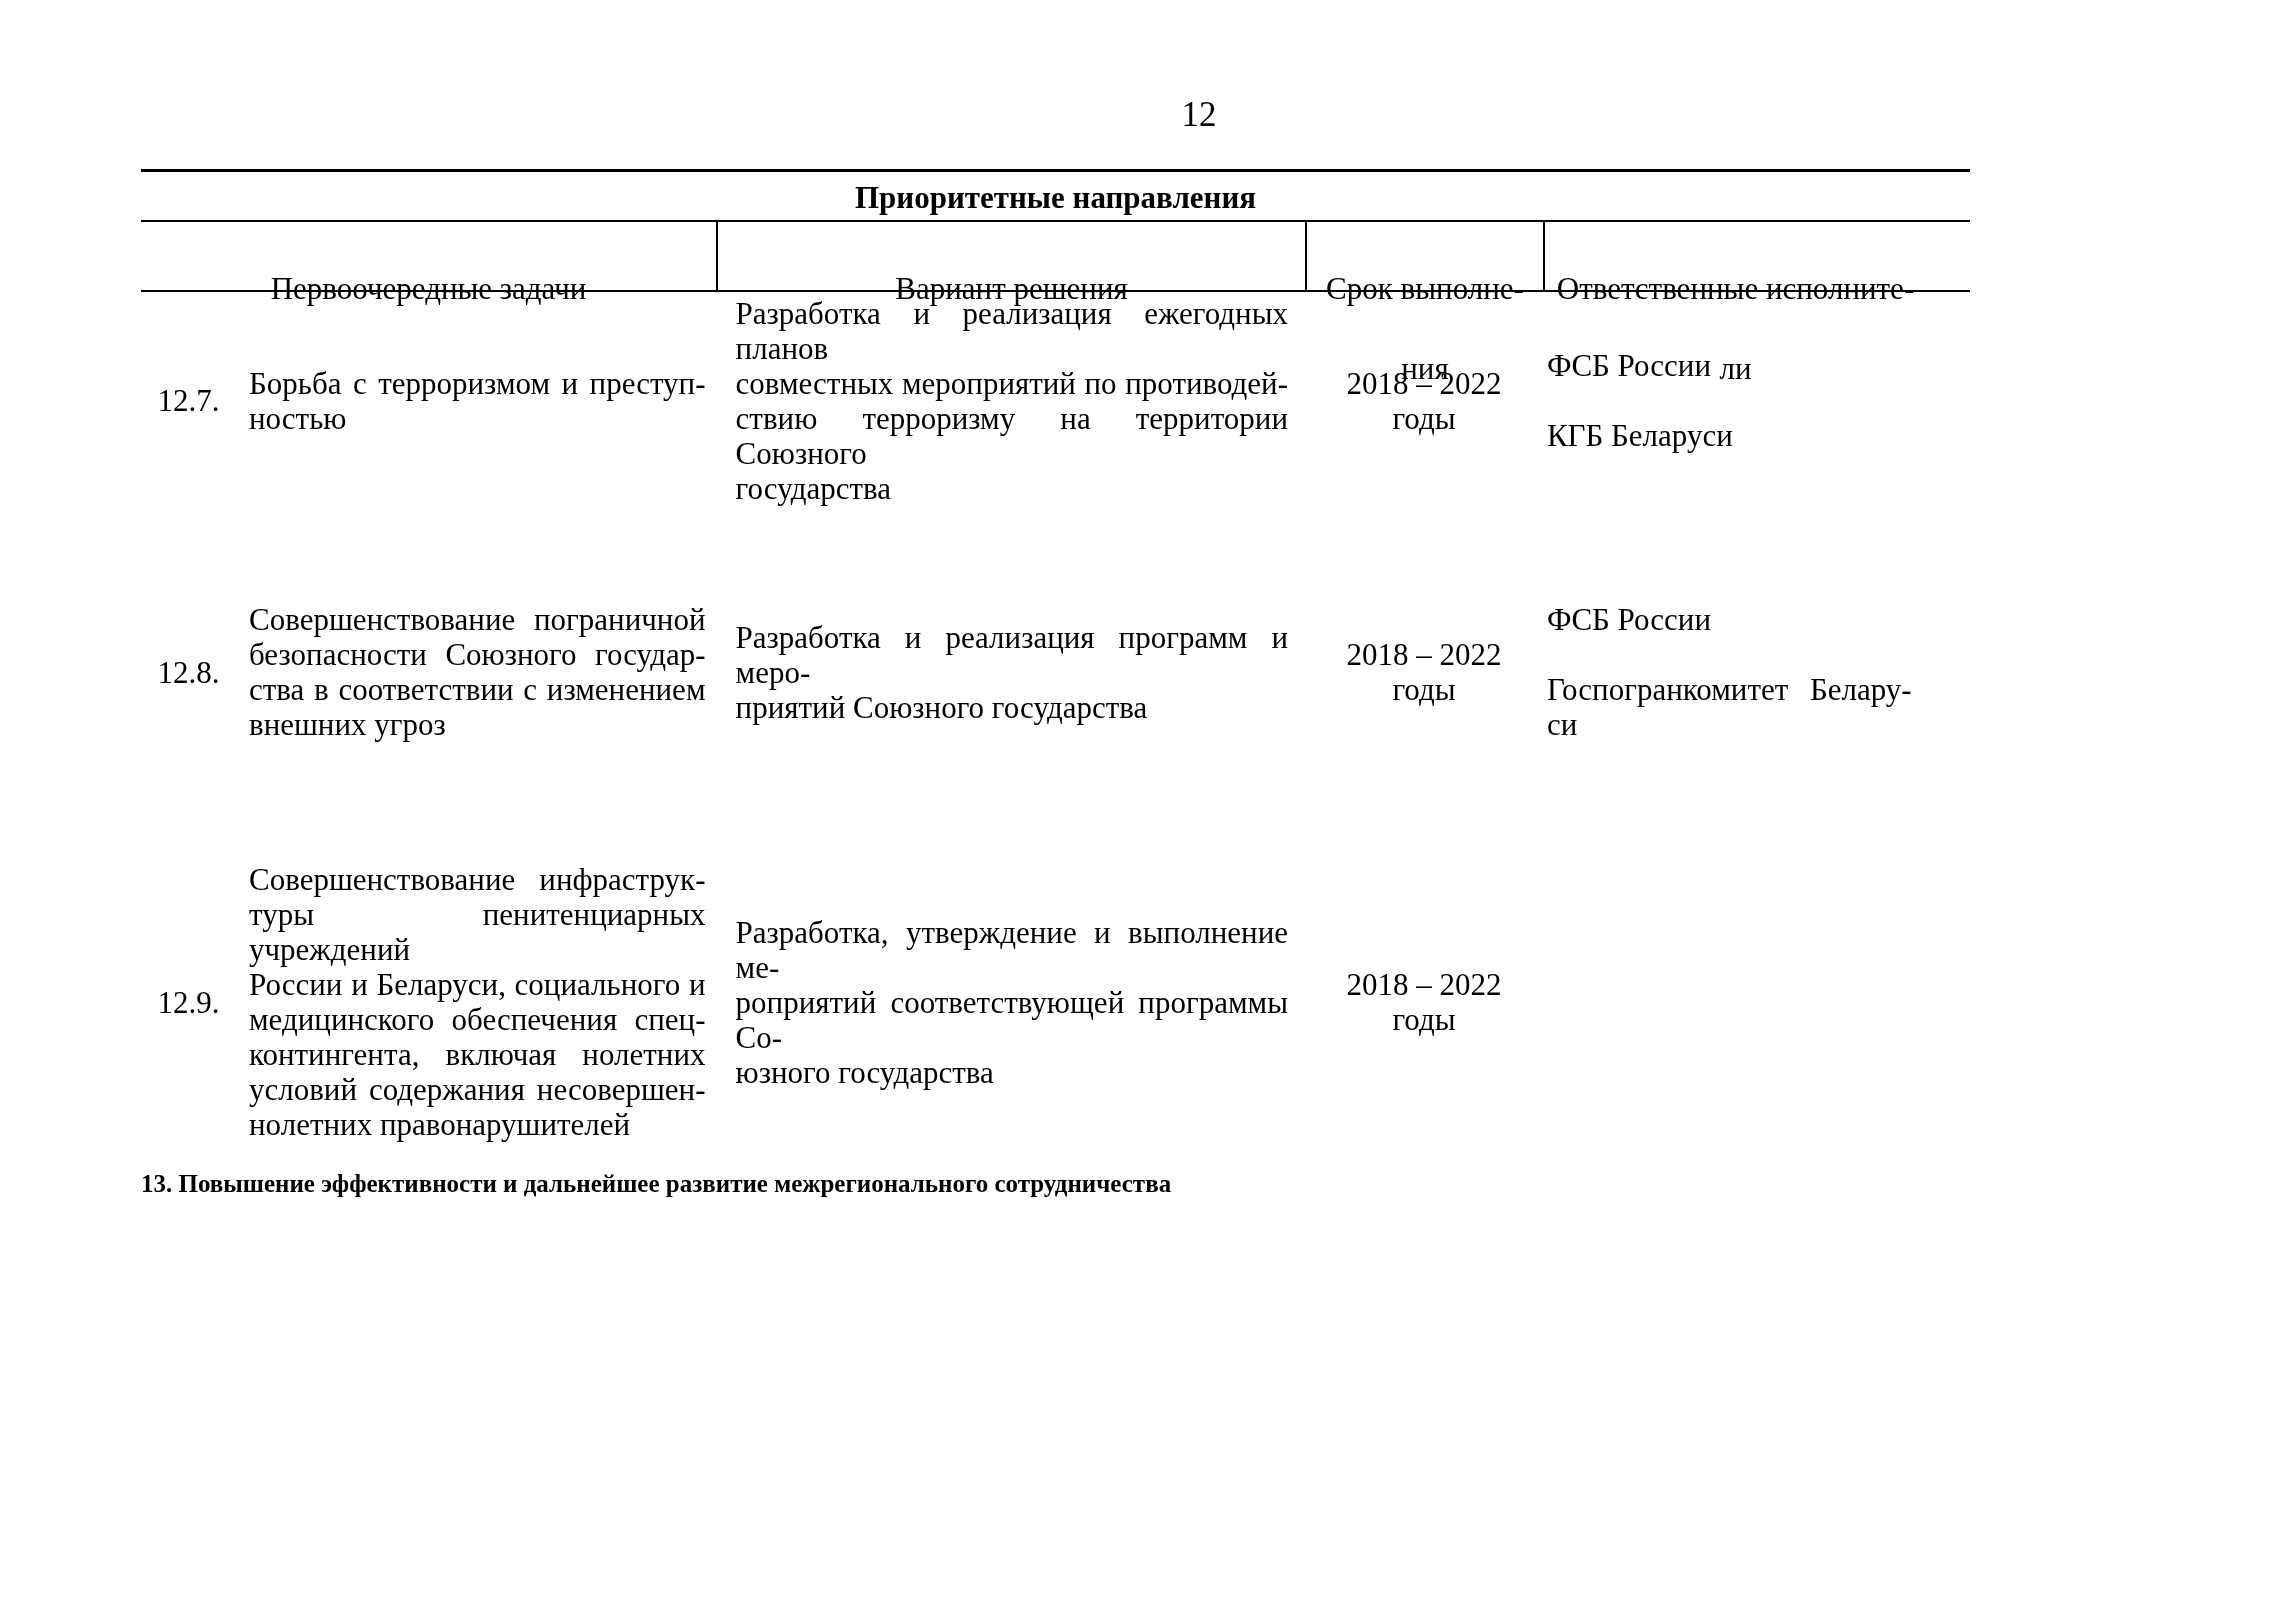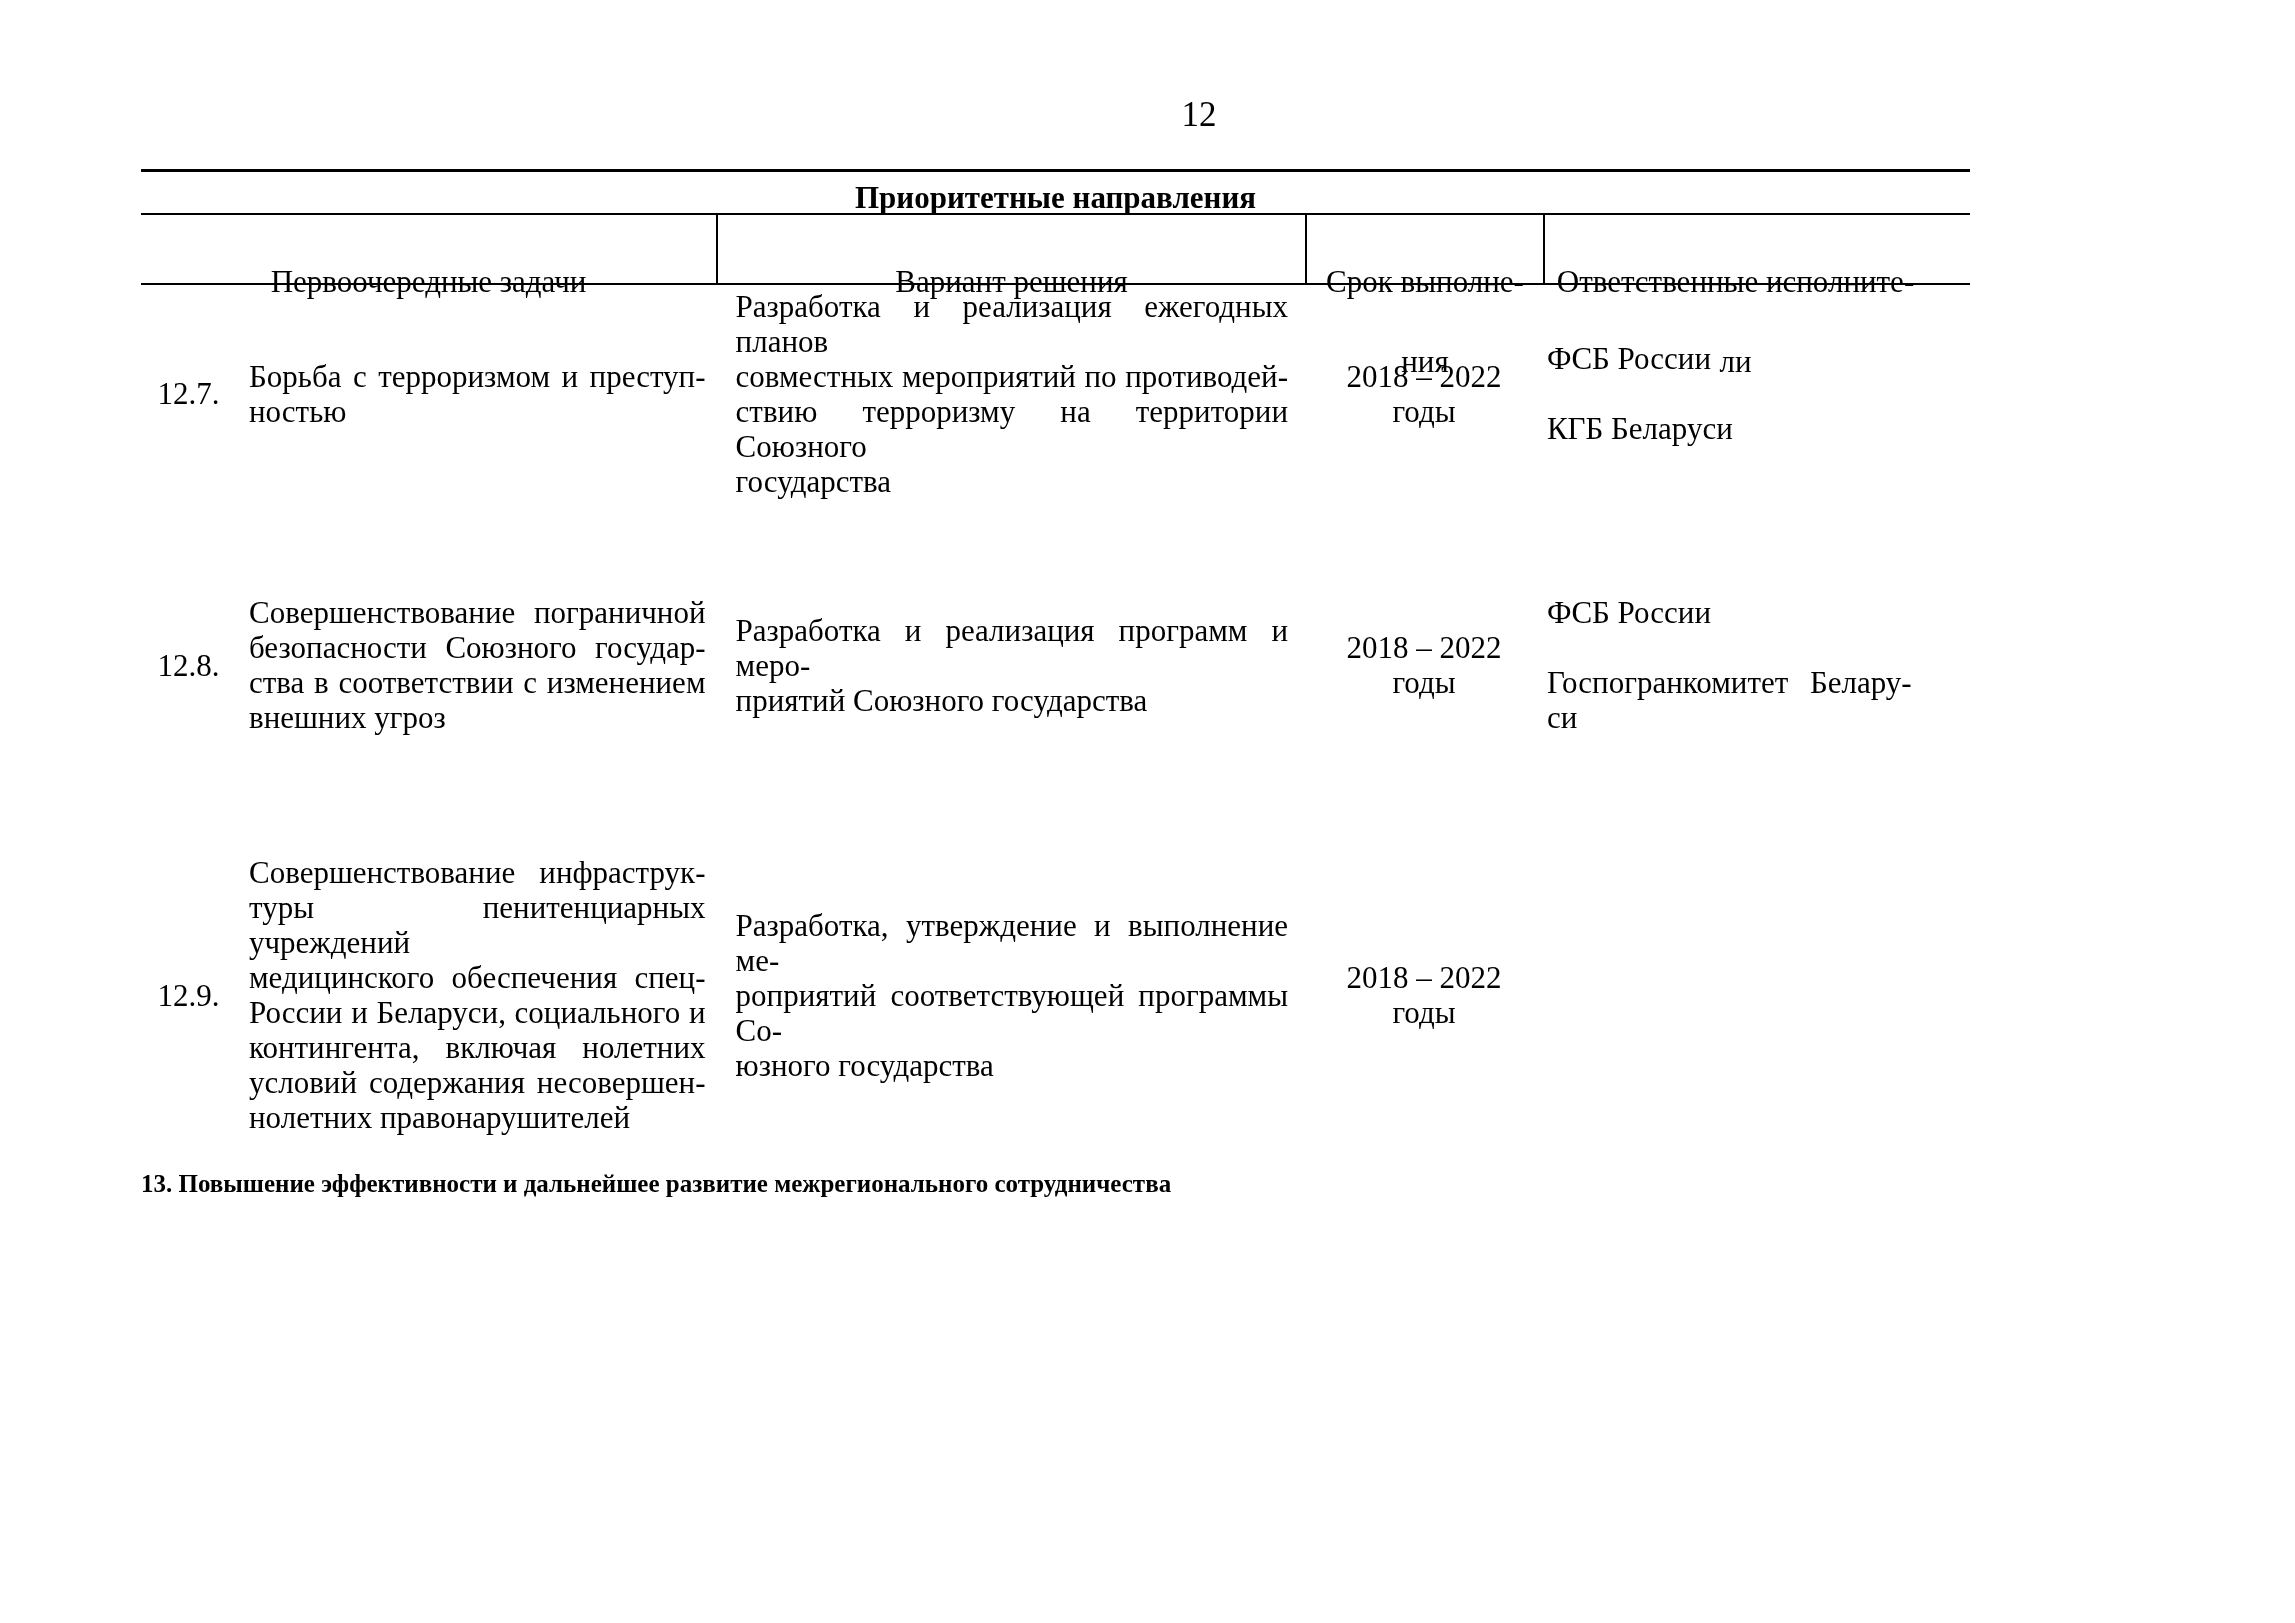--- a/index.html
+++ b/index.html
@@ -21,21 +21,21 @@
   .prio-table{
     position:absolute;
     left:141px;top:169px;
     width:1829px;
     box-sizing:border-box;
   }
   .title-row{
     box-sizing:border-box;
     border-top:3.3px solid #000;
     border-bottom:2.6px solid #000;
-    height:46px; 
+    height:53px; 
     text-align:center;
     font-weight:bold;
     font-size:31px;line-height:35px;
     padding-top:7.9px;
   }
   .header-row{
     display:flex;
     box-sizing:border-box;
     border-bottom:2.6px solid #000;
     height:70px; 
@@ -198,22 +198,22 @@
         </div>
     </div>
 
     <div class="body-row row-3">
       <div class="cell col-task">
         <div class="num-box">12.9.</div>
         <div class="task-text cell-justify">
             <div class="para">
               <div class="line">Совершенствование инфраструк-</div>
               <div class="line">туры пенитенциарных учреждений</div>
+              <div class="line">России и Беларуси, социального и</div>
               <div class="line">медицинского обеспечения спец-</div>
-              <div class="line">России и Беларуси, социального и</div>
               <div class="line">контингента, включая нолетних</div>
               <div class="line">условий содержания несовершен-</div>
               <div class="line">нолетних правонарушителей</div>
             </div>
           </div>
       </div>
       <div class="cell col-solution cell-justify">
           <div class="para">
             <div class="line">Разработка, утверждение и выполнение ме-</div>
             <div class="line">роприятий соответствующей программы Со-</div>

